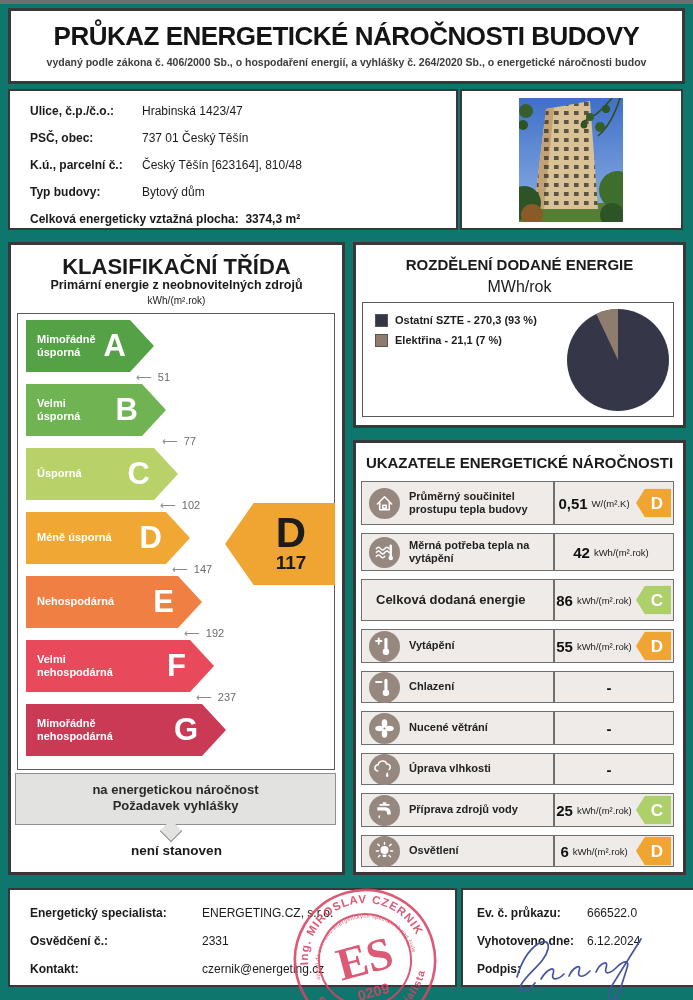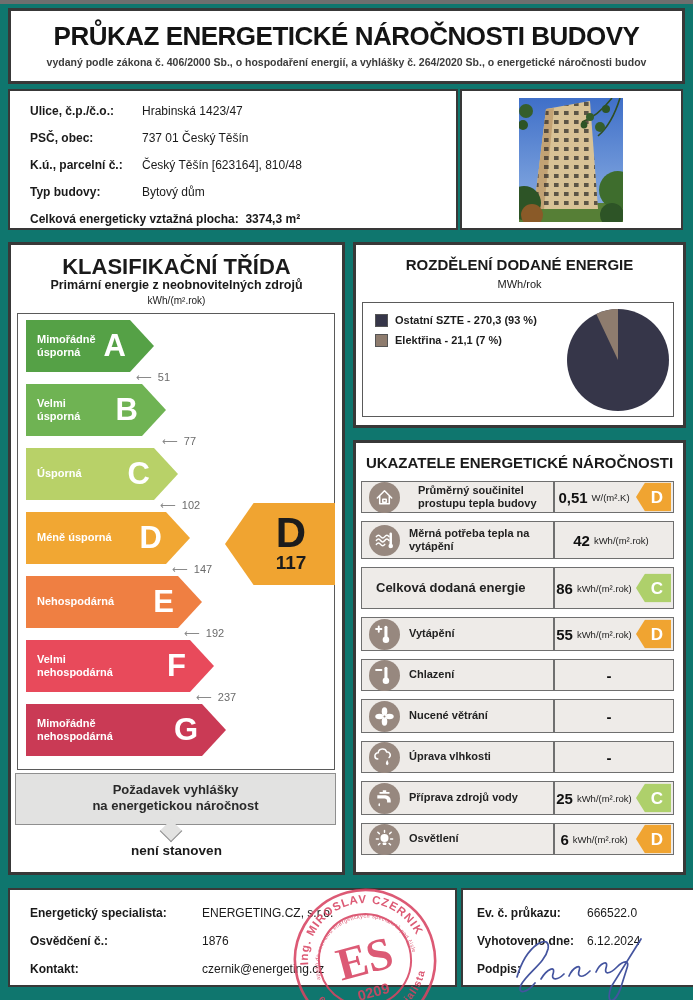--- a/index.html
+++ b/index.html
@@ -176,51 +176,51 @@
           </div>
         </div>
     </div>
 
     <div class="rating" style="background: rgb(240, 164, 49);">
       <span class="rl">D</span>
       <span class="rv">117</span>
     </div>
 
     <div class="reqbox">
+      <div>na energetickou náročnost</div>
       <div>Požadavek vyhlášky</div>
-      <div>na energetickou náročnost</div>
     </div>
     <div class="reqptr"></div>
     <div class="ctr abs" style="top:598px;font-size:13.5px;font-weight:bold;">není stanoven</div>
   </div>
 
   <div class="box" style="left:353px;top:242px;width:327px;height:180px;">
     <div class="ctr abs" style="top:11px;font-size:15px;font-weight:bold;">ROZDĚLENÍ DODANÉ ENERGIE</div>
-    <div class="ctr abs" style="top:33px;font-size:11px;">MWh/rok</div>
+    <div class="ctr abs" style="top:33px;font-size:16px;">MWh/rok</div>
     <div class="thinbox" style="left:6px;top:57px;width:310px;height:113px;">
       <div class="leg" style="top:11px;">
         <span class="legsq" style="background: rgb(54, 54, 73);"></span>
         <span>Ostatní SZTE - 270,3 (93 %)</span>
       </div>
       <div class="leg" style="top:31px;">
         <span class="legsq" style="background: rgb(142, 124, 110);"></span>
         <span>Elektřina - 21,1 (7 %)</span>
       </div>
       <svg id="pieSvg" class="abs" style="left:202px;top:4px;" width="106" height="106" viewBox="-53 -53 106 106">
           <circle r="51" fill="#363649"></circle>
           <path d="M0,0 L-21.7,-46.1 A51,51 0 0 1 0,-51 Z" fill="#8e7c6e"></path>
         </svg>
     </div>
   </div>
 
   <div class="box" style="left:353px;top:440px;width:327px;height:429px;">
     <div class="ctr abs" style="top:11px;font-size:15px;font-weight:bold;">UKAZATELE ENERGETICKÉ NÁROČNOSTI</div>
     <div class="abs" style="left:5px;top:38px;width:313px;">
 
-    <div class="irow" style="height: 32px; gap: 9px;">
+    <div class="irow" style="height: 44px;">
       <div class="icircle">
             <svg viewBox="-12 -12 24 24" width="23" height="23" fill="none" stroke="#fff" stroke-width="1.6" stroke-linecap="round" stroke-linejoin="round">
               <path d="M-7.5 0.5 L0 -7 L7.5 0.5"></path>
               <path d="M-5 -1 V6.5 H5 V-1"></path>
               <rect x="-1.8" y="1.8" width="3.6" height="3.2"></rect>
             </svg>
           </div>
       <div class="ilabel">Průměrný součinitel prostupu tepla budovy</div>
       <div class="vdiv"></div>
       <div class="ivalzone">
@@ -363,21 +363,21 @@
             <span>D</span>
           </div>
     </div>
       </div>
   </div>
 
   <div class="box" style="left:8px;top:888px;width:445px;height:95px;border-width:2.5px;">
     <div class="frow" style="left:20px;top:16px;"><b>Energetický specialista:</b></div>
     <div class="frow" style="left:192px;top:16px;">ENERGETING.CZ, s.r.o.</div>
     <div class="frow" style="left:20px;top:44px;"><b>Osvědčení č.:</b></div>
-    <div class="frow" style="left:192px;top:44px;">1876</div>
+    <div class="frow" style="left:192px;top:44px;">2331</div>
     <div class="frow" style="left:20px;top:72px;"><b>Kontakt:</b></div>
     <div class="frow" style="left:192px;top:72px;">czernik@energeting.cz</div>
   </div>
 
   <div class="box" style="left:461px;top:888px;width:218px;height:95px;border-width:2.5px;padding-left:48px;">
     <div class="frow" style="left:14px;top:16px;"><b>Ev. č. průkazu:</b></div>
     <div class="frow" style="left:124px;top:16px;">666522.0</div>
     <div class="frow" style="left:14px;top:44px;"><b>Vyhotoveno dne:</b></div>
     <div class="frow" style="left:124px;top:44px;">6.12.2024</div>
     <div class="frow" style="left:14px;top:72px;"><b>Podpis:</b></div>

